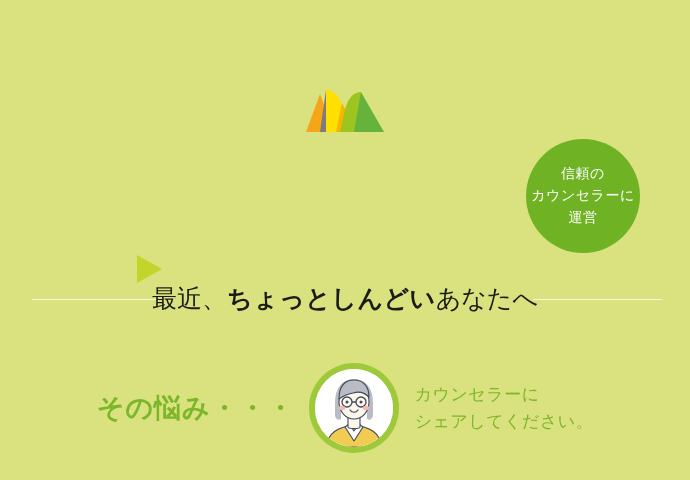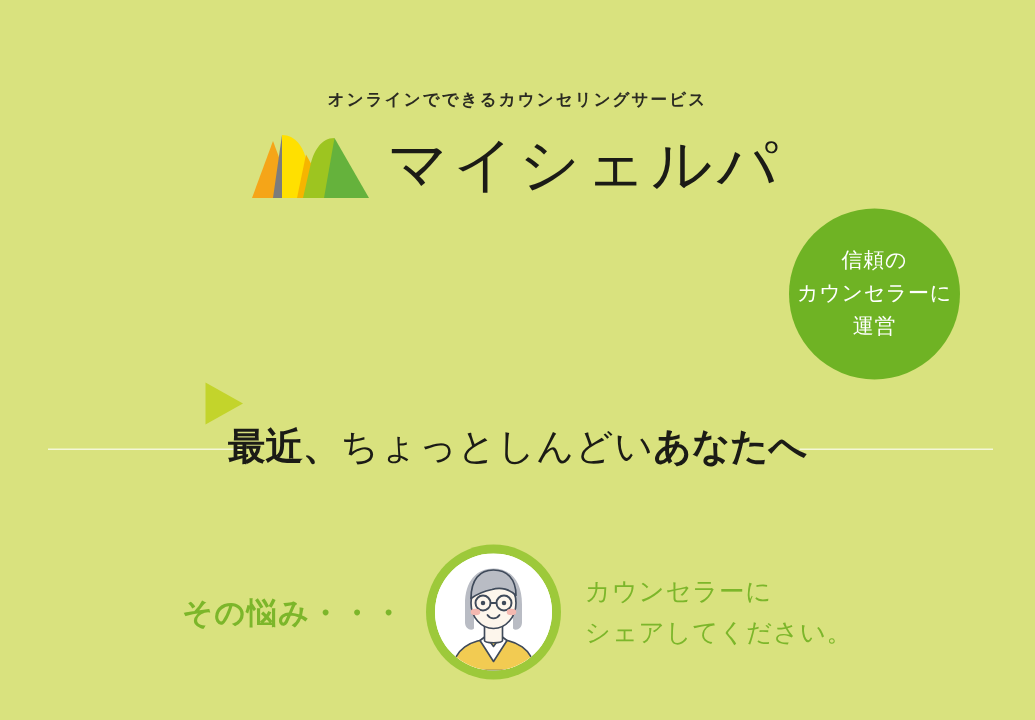--- a/index.html
+++ b/index.html
@@ -108,37 +108,37 @@
     position: absolute;
     left: 0;
     top: 285px;
     width: 690px;
     text-align: center;
     font-size: 25px;
     color: #1b1b16;
     white-space: nowrap;
     line-height: 1.1;
   }
-  .headline .thin { font-weight: 700; }
-  .headline .strong { font-weight: 400; letter-spacing: 0.5px; }
+  .headline .thin { font-weight: 400; }
+  .headline .strong { font-weight: 700; letter-spacing: 0.5px; }
 
   
   .cta-row {
     position: absolute;
     left: 0;
     top: 358px;
     width: 690px;
     height: 100px;
     display: flex;
     align-items: center;
     justify-content: center;
   }
 
   .worry-text {
-    font-size: 20px;
+    font-size: 27px;
     font-weight: 700;
     color: #7cb62a;
     letter-spacing: 1px;
     white-space: nowrap;
     margin-right: 14px;
   }
 
   .avatar {
     width: 90px;
     height: 90px;
@@ -168,40 +168,38 @@
     letter-spacing: 0.5px;
     white-space: nowrap;
   }
   .share-text span { display: block; }
 </style>
 </head>
 <body>
 
 <div id="stage">
 
-  <div class="tagline">オンラインでできるカウンセリングサービス</div>
 
   <div class="logo-row">
     <span class="logo-mark">
       <svg class="logo-mark" viewBox="0 0 78 48" xmlns="http://www.w3.org/2000/svg" aria-hidden="true">
 
         <polygon points="14,8 28,46 0,46" fill="#f5a518"></polygon>
 
         <polygon points="20,4 34,46 14,46" fill="#7c7c7c"></polygon>
 
         <path d="M20,4 C29,4 34,12 36,20 L41,46 L20,46 Z" fill="#ffe000"></path>
 
         <polygon points="36,17 52,46 30,46" fill="#f6b500"></polygon>
 
         <path d="M55,6 C46,6 41,15 39,24 L34,46 L56,46 Z" fill="#9dc520"></path>
 
         <polygon points="55,6 78,46 48,46" fill="#65b23c"></polygon>
       </svg>
     </span>
-    <span class="brand-name">マイシェルパ</span>
   </div>
 
   <div class="badge">
     <span>信頼の</span>
     <span>カウンセラーに</span>
     <span>運営</span>
   </div>
 
   <div class="play-triangle"></div>
   <div class="rule rule-left"></div>

